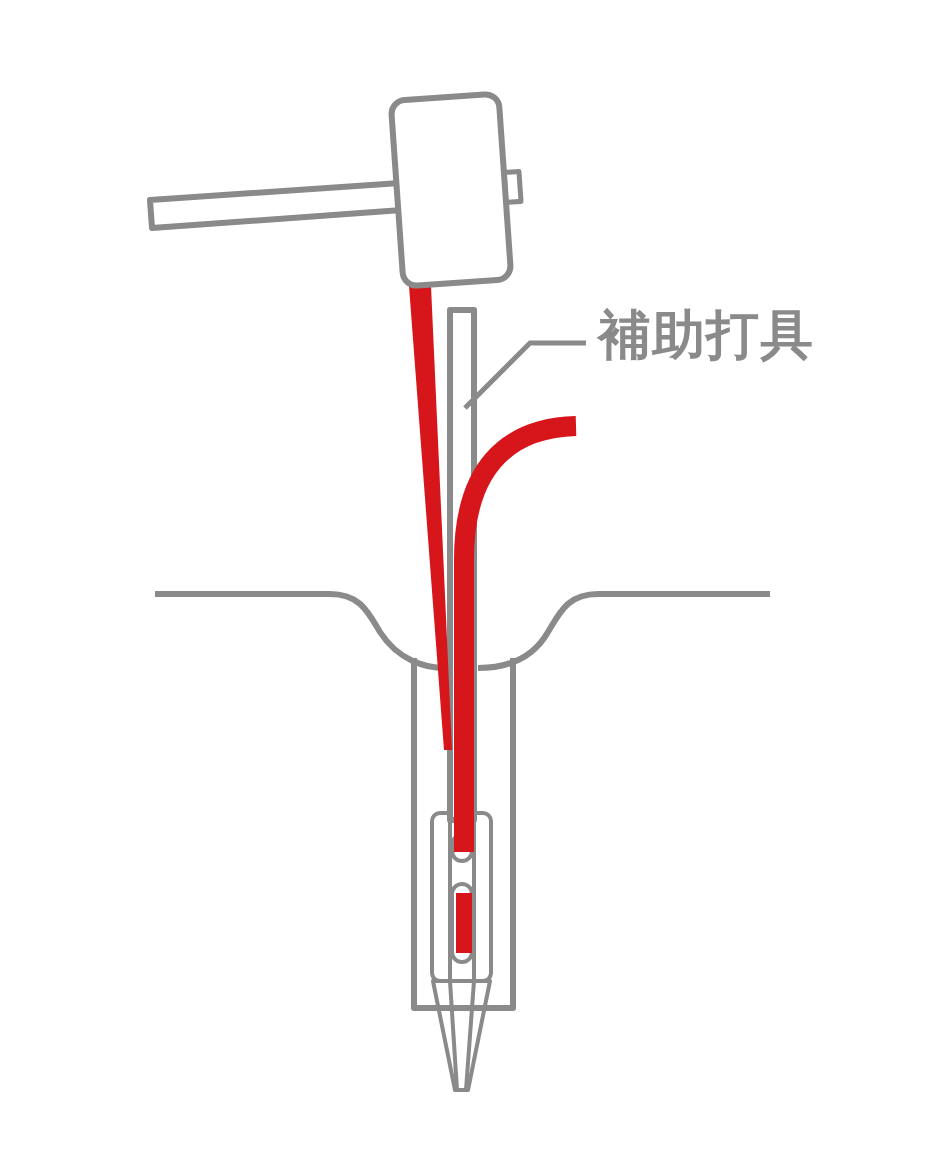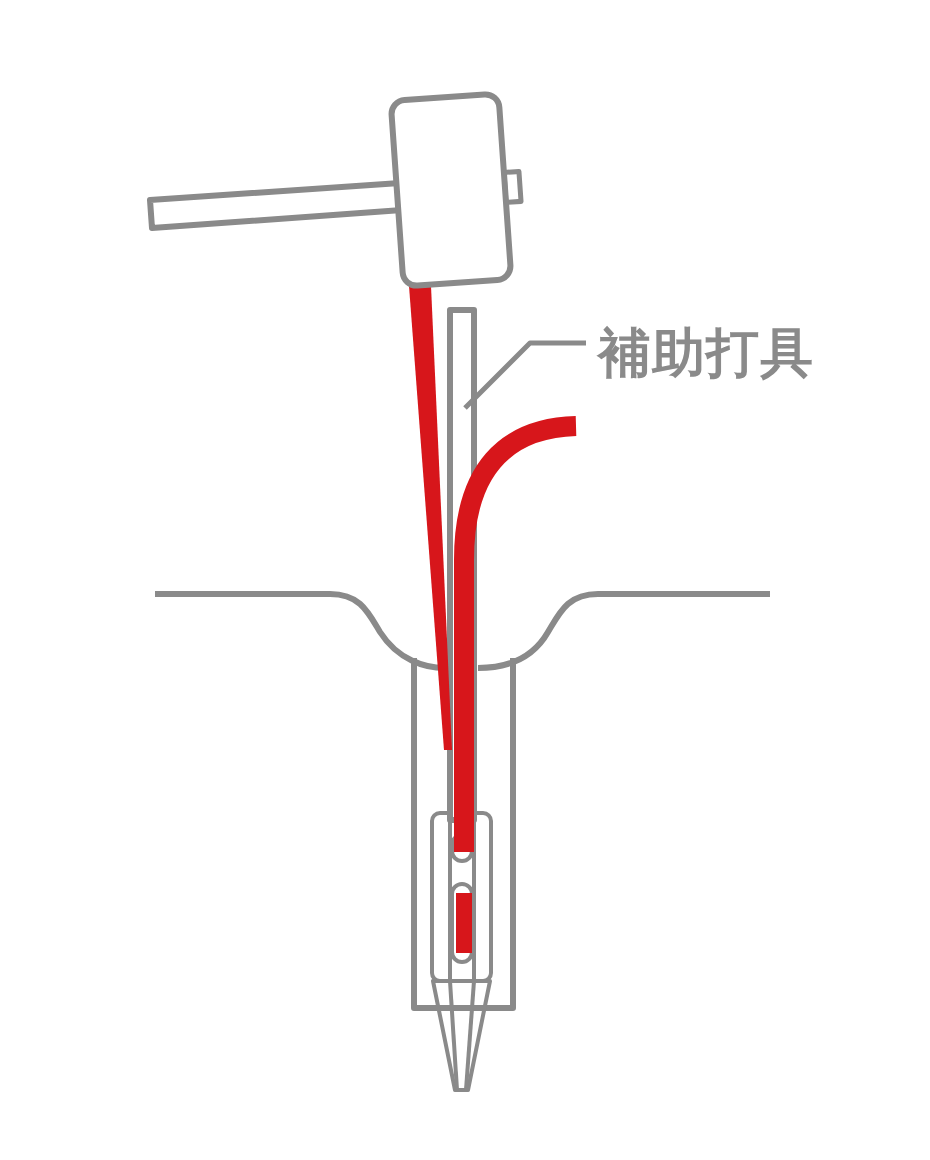--- a/index.html
+++ b/index.html
@@ -1,20 +1,20 @@
 <!DOCTYPE html>
 <html><head>
   <meta charset="utf-8">
   <style>
     html, body { margin: 0; padding: 0; background: #ffffff; }
     body { width: 930px; height: 1160px; position: relative; overflow: hidden; }
     #diagram { position: absolute; left: 0; top: 0; width: 930px; height: 1160px; }
     .label {
       position: absolute;
-      left: 598px; top: 326px;
+      left: 598px; top: 308px;
       font-family: "DejaVu Sans", sans-serif;
       font-weight: bold;
       font-size: 53px;
       letter-spacing: 1px;
       line-height: 1;
       color: #8a8a8a;
       white-space: nowrap;
     }
   </style>
 </head>

